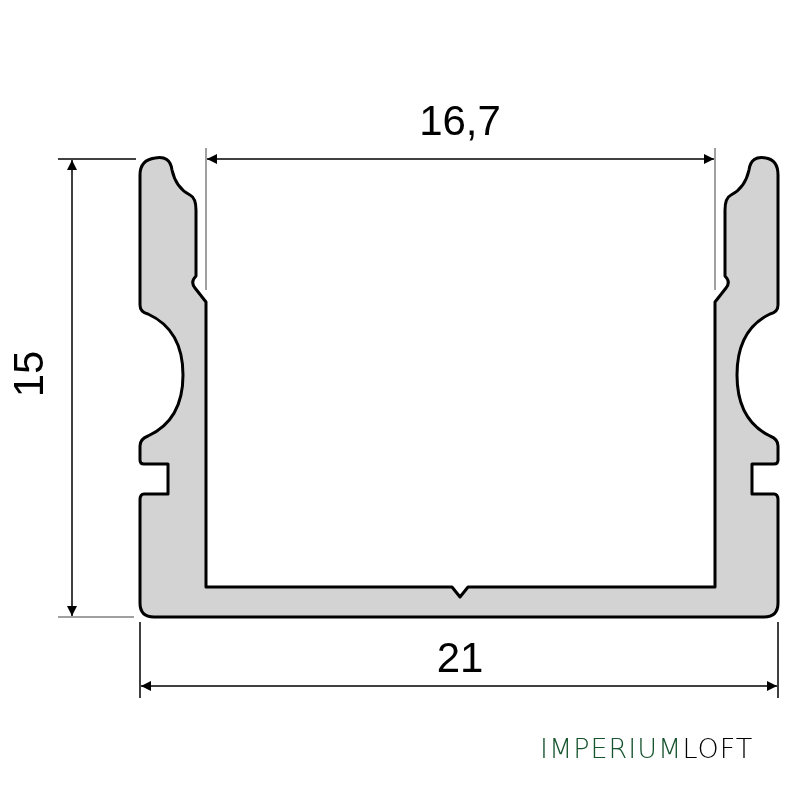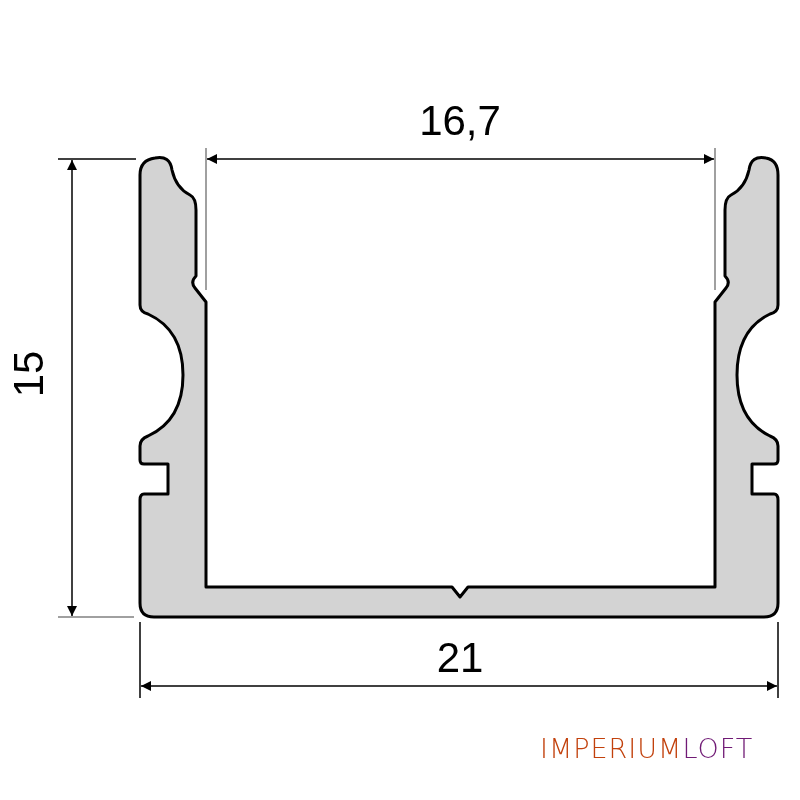--- a/index.html
+++ b/index.html
@@ -2,22 +2,22 @@
 <html><head>
 <meta charset="utf-8">
 <style>
   html, body { margin: 0; padding: 0; background: #ffffff; }
   body { width: 800px; height: 800px; position: relative; overflow: hidden;
          font-family: "Liberation Sans", sans-serif; }
   svg { position: absolute; left: 0; top: 0; }
   .dim-text { font-family: "Liberation Sans", sans-serif; fill: #000; }
   .brand { position: absolute; left: 540px; top: 733px; font-family: "DejaVu Sans", sans-serif;
            font-size: 27px; letter-spacing: 1px; font-weight: 300; }
-  .brand .a { color: #c2410c; }
-  .brand .b { color: #701a75; }
+  .brand .a { color: #14532d; }
+  .brand .b { color: #000000; }
 </style>
 </head>
 <body>
 
 <svg width="800" height="800" viewBox="0 0 800 800">
   <defs>
     <marker id="arr" viewBox="0 0 10 10" refX="10" refY="5" markerWidth="10" markerHeight="10" markerUnits="userSpaceOnUse" orient="auto-start-reverse">
       <path d="M0,0 L10,5 L0,10 z" fill="#000"></path>
     </marker>
   </defs>

